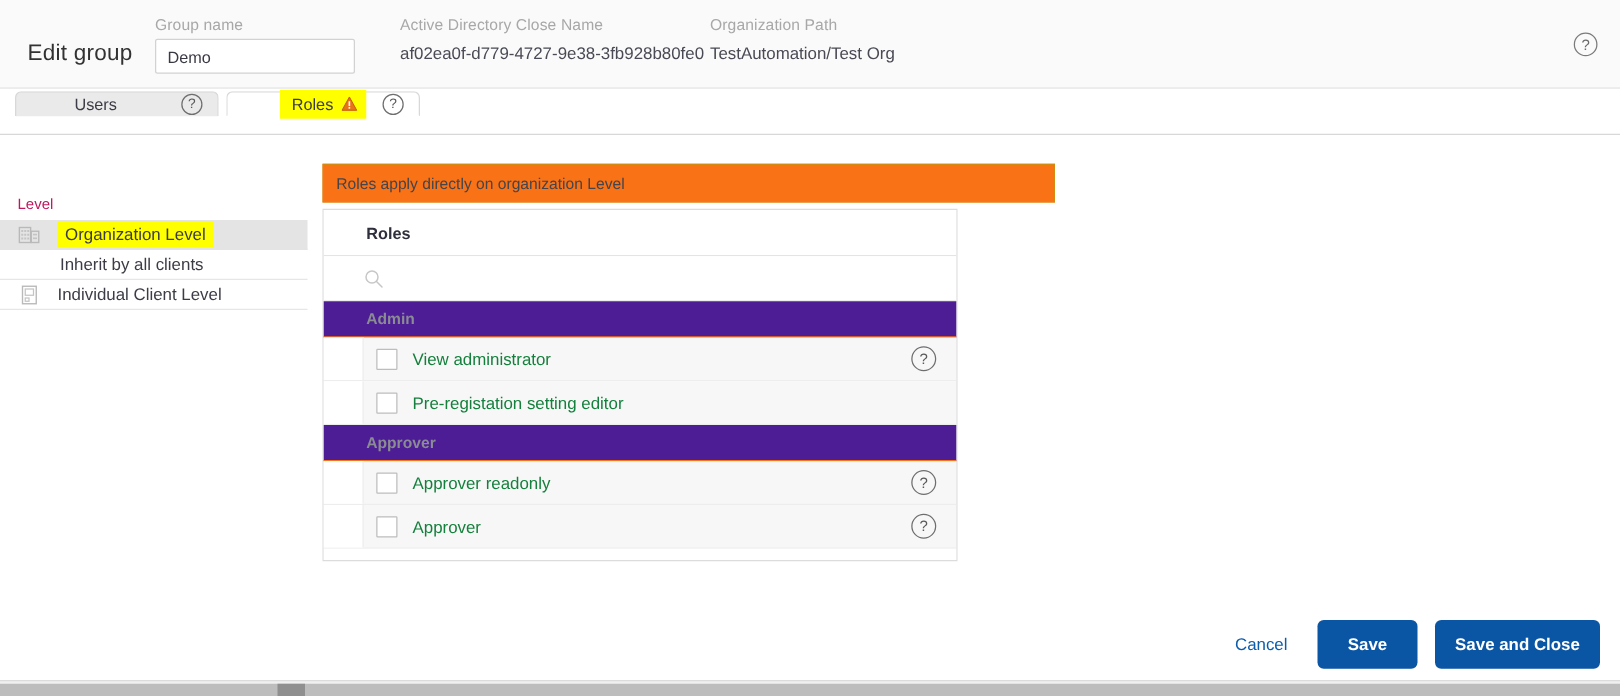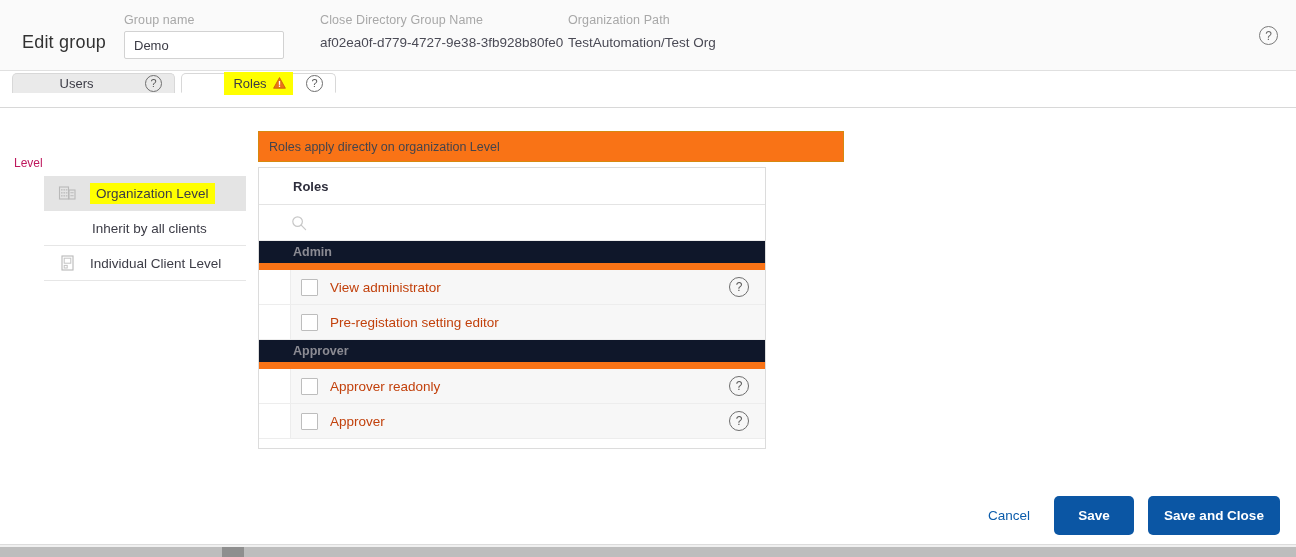--- a/index.html
+++ b/index.html
@@ -79,23 +79,22 @@
   .tab-help { position: absolute; right: 12px; }
   .warn-tri { display: inline-block; width: 13px; height: 12px; }
 
   
   .level-panel { position: absolute; left: 0; top: 108px; width: 246px; }
   .level-caption {
     font-size: 12px; color: #be185d; padding: 9px 0 6px 14px; margin-top: 39px;
   }
   .level-row {
     position: relative; display: flex; align-items: center;
-    height: 35px; padding-left: 14px; cursor: pointer;
+    height: 24px; padding-left: 14px; cursor: pointer;
     border-bottom: 1px solid #e6e6e6;
-    margin-left: 44px;
   }
   .level-row.selected { background: #e4e4e4; border-bottom: 1px solid #e4e4e4; }
   .level-row.sub { padding-left: 48px; background: #fff; }
   .level-icon { width: 20px; height: 20px; margin-right: 12px; flex: none; }
   .level-text { font-size: 13.5px; color: #3c3c46; white-space: nowrap; }
   .level-row.selected .level-text { background: #ffff00; padding: 3px 6px; }
 
   
   .banner {
     position: absolute; left: 258px; top: 131px; width: 586px; height: 31px;
@@ -120,34 +119,34 @@
     border-bottom: 1px solid #ededed; background: #fff;
   }
   .search-ico { width: 16px; height: 16px; opacity: .55; }
   .rt-searchinput {
     border: none; outline: none; background: transparent;
     font-size: 13px; color: #3c3c46; height: 100%; flex: 1;
     padding-left: 8px; font-family: "Liberation Sans", sans-serif;
   }
   .rt-group {
     height: 29px; display: flex; align-items: center;
-    background: #0f172a; border-bottom: 7px solid #f97316;
+    background: #4c1d95; border-bottom: 1px solid #f97316;
     padding-left: 34px;
     font-size: 12.5px; font-weight: 700; color: #8b8b93;
   }
   .rt-row {
     height: 35px; display: flex; align-items: center;
     border-bottom: 1px solid #ededed; background: #f7f7f7;
   }
   .rt-row .rt-gutter { background: #fff; border-right: 1px solid #ececec; }
   .rt-check {
     width: 17px; height: 17px; border: 1px solid #bdbdbd; background: #fff;
     flex: none; margin-left: 10px; cursor: pointer; border-radius: 1px;
   }
-  .rt-name { font-size: 13.5px; color: #c2410c; padding-left: 12px; flex: 1; white-space: nowrap; }
+  .rt-name { font-size: 13.5px; color: #15803d; padding-left: 12px; flex: 1; white-space: nowrap; }
   .rt-help { margin-right: 16px; width: 20px; height: 20px; font-size: 12px; }
   .rt-foot { height: 9px; background: #fff; }
 
   
   .footer-actions {
     position: absolute; right: 16px; top: 496px;
     display: flex; align-items: center; gap: 14px;
   }
   .btn-link {
     font-size: 13.5px; color: #0b5cab; cursor: pointer;
@@ -178,21 +177,21 @@
 
   <div class="header">
     <div class="page-title">Edit group</div>
 
     <div class="field-group" style="left:124px; top:13px;">
       <div class="field-label">Group name</div>
       <input class="text-input" type="text" value="Demo" style="">
     </div>
 
     <div class="field-group" style="left:320px; top:13px;">
-      <div class="field-label">Close Directory Group Name</div>
+      <div class="field-label">Active Directory Close Name</div>
       <div class="field-static">af02ea0f-d779-4727-9e38-3fb928b80fe0</div>
     </div>
 
     <div class="field-group" style="left:568px; top:13px;">
       <div class="field-label">Organization Path</div>
       <div class="field-static">
         <span>TestAutomation</span><span class="org-sep">/</span><span>Test Org</span>
       </div>
     </div>
 

